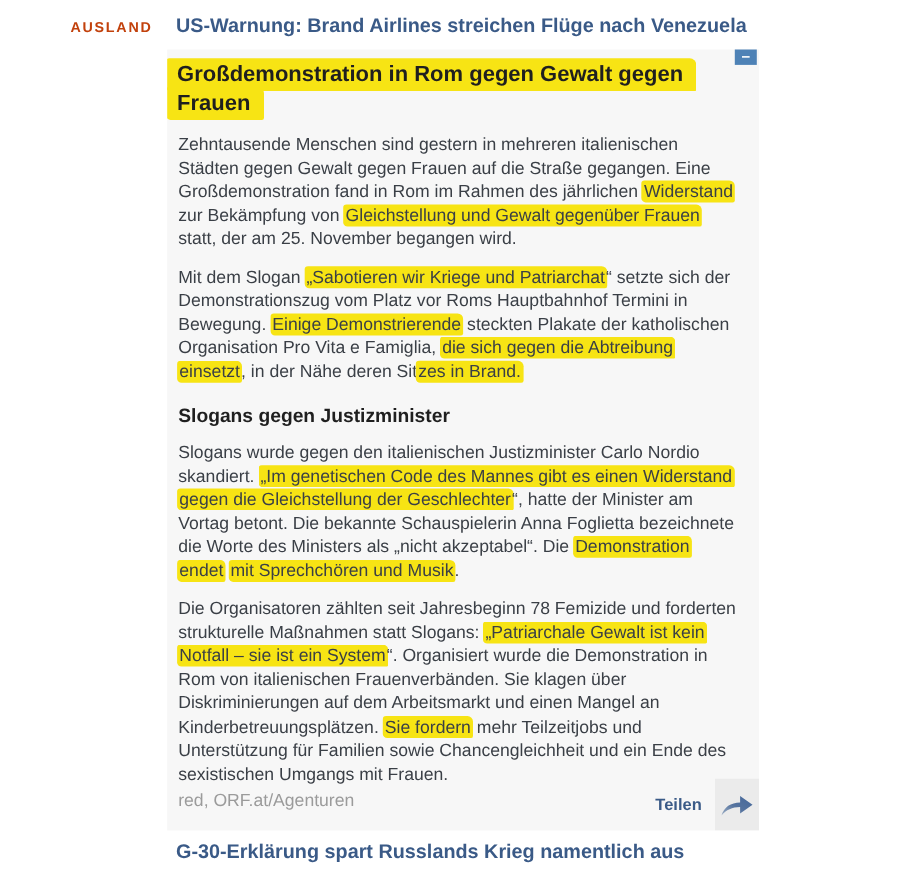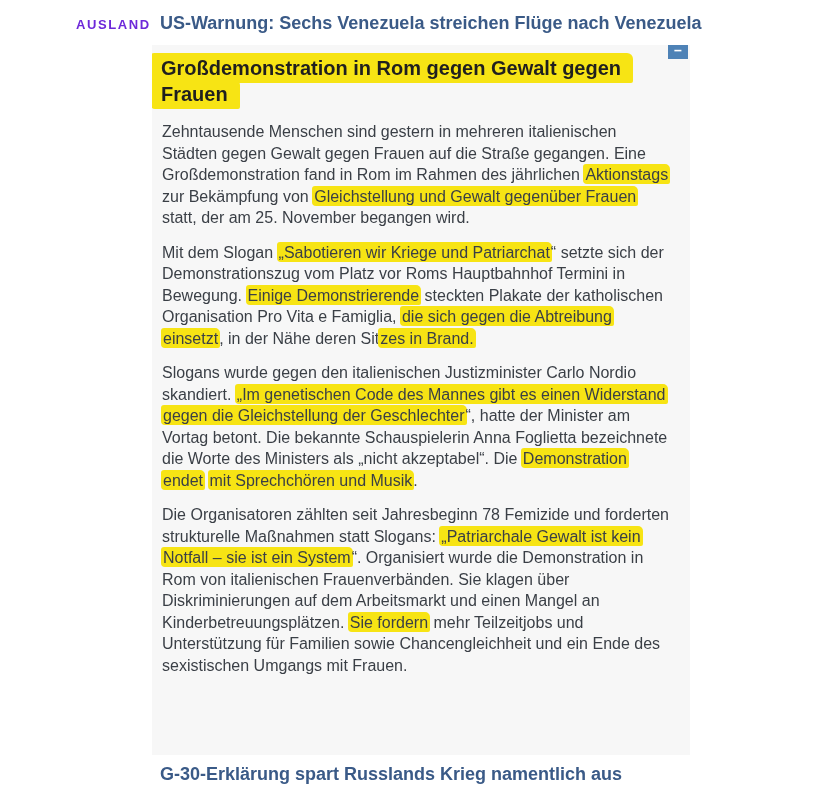--- a/index.html
+++ b/index.html
@@ -15,23 +15,23 @@
   *{box-sizing:border-box;}
   html,body{margin:0;padding:0;}
   body{
     width:830px;height:790px;
     background:#ffffff;
     font-family:"Liberation Sans", sans-serif;
     overflow:hidden;
     position:relative;
   }
   .category{
-    position:absolute;left:76px;top:17px;
+    position:absolute;left:64px;top:17px;
     font-size:13px;font-weight:700;letter-spacing:1.6px;
-    color:#6d28d9;
+    color:#c2410c;
   }
   .headline-top{
     position:absolute;left:160px;top:13px;
     font-size:18px;font-weight:700;color:var(--accent);
     cursor:pointer;white-space:nowrap;
   }
   .article-box{
     position:absolute;left:152px;top:45px;width:538px;height:710px;
     background:var(--box-bg);
     padding:8px 12px 0 10px;
@@ -86,33 +86,52 @@
     position:absolute;left:160px;top:764px;
     font-size:18px;font-weight:700;color:var(--accent);
     cursor:pointer;white-space:nowrap;
   }
 </style>
 </head>
 <body>
 
 <div class="category">AUSLAND</div>
 
-<a class="headline-top">US-Warnung: Sechs Venezuela streichen Flüge nach Venezuela</a>
+<a class="headline-top">US-Warnung: Brand Airlines streichen Flüge nach Venezuela</a>
 
 <div class="article-box">
   <button class="collapse-btn">
     <span>–</span>
   </button>
 
   <h1 class="article-title">
     <span class="hl">Großdemonstration in Rom gegen Gewalt gegen Frauen</span>
   </h1>
 
   <div>
-      <p class="para">Zehntausende Menschen sind gestern in mehreren italienischen Städten gegen Gewalt gegen Frauen auf die Straße gegangen. Eine Großdemonstration fand in Rom im Rahmen des jährlichen <mark class="hl">Aktionstags</mark> zur Bekämpfung von <mark class="hl">Gleichstellung und Gewalt gegenüber Frauen</mark> statt, der am 25. November begangen wird.</p>
+      <p class="para">Zehntausende Menschen sind gestern in mehreren italienischen Städten gegen Gewalt gegen Frauen auf die Straße gegangen. Eine Großdemonstration fand in Rom im Rahmen des jährlichen <mark class="hl">Widerstand</mark> zur Bekämpfung von <mark class="hl">Gleichstellung und Gewalt gegenüber Frauen</mark> statt, der am 25. November begangen wird.</p>
       <p class="para">Mit dem Slogan <mark class="hl">„Sabotieren wir Kriege und Patriarchat</mark>“ setzte sich der Demonstrationszug vom Platz vor Roms Hauptbahnhof Termini in Bewegung. <mark class="hl">Einige Demonstrierende</mark> steckten Plakate der katholischen Organisation Pro Vita e Famiglia, <mark class="hl">die sich gegen die Abtreibung einsetzt</mark>, in der Nähe deren Sit<mark class="hl">zes in Brand.</mark></p>
+      <h2 class="subhead">Slogans gegen Justizminister</h2>
       <p class="para">Slogans wurde gegen den italienischen Justizminister Carlo Nordio skandiert. <mark class="hl">„Im genetischen Code des Mannes gibt es einen Widerstand gegen die Gleichstellung der Geschlechter</mark>“, hatte der Minister am Vortag betont. Die bekannte Schauspielerin Anna Foglietta bezeichnete die Worte des Ministers als „nicht akzeptabel“. Die <mark class="hl">Demonstration endet</mark> <mark class="hl">mit Sprechchören und Musik</mark>.</p>
       <p class="para">Die Organisatoren zählten seit Jahresbeginn 78 Femizide und forderten strukturelle Maßnahmen statt Slogans: <mark class="hl">„Patriarchale Gewalt ist kein Notfall – sie ist ein System</mark>“. Organisiert wurde die Demonstration in Rom von italienischen Frauenverbänden. Sie klagen über Diskriminierungen auf dem Arbeitsmarkt und einen Mangel an Kinderbetreuungsplätzen. <mark class="hl">Sie fordern</mark> mehr Teilzeitjobs und Unterstützung für Familien sowie Chancengleichheit und ein Ende des sexistischen Umgangs mit Frauen.</p>
     </div>
 
+  <div class="article-footer">
+    <span class="source">red, ORF.at/Agenturen</span>
+    <span class="share-label">Teilen</span>
+    <button class="share-btn">
+      <span style="display:flex;">
+        <svg width="32" height="24" viewBox="0 0 34 24" xmlns="http://www.w3.org/2000/svg">
+          <defs>
+            <linearGradient id="arrowGrad" x1="0" y1="1" x2="1" y2="0">
+              <stop offset="0" stop-color="#9fb0c6"></stop>
+              <stop offset="0.45" stop-color="#56749f"></stop>
+              <stop offset="1" stop-color="#44679a"></stop>
+            </linearGradient>
+          </defs>
+          <path d="M2 22 C4.5 13.5 11 9.5 20 9.3 L20 3 L32 11.5 L20 20 L20 13.8 C12.5 14 6.5 16.5 2 22 Z" fill="url(#arrowGrad)"></path>
+        </svg>
+      </span>
+    </button>
+  </div>
 </div>
 
 <a class="headline-bottom">G-30-Erklärung spart Russlands Krieg namentlich aus</a>
 
 </body></html>

